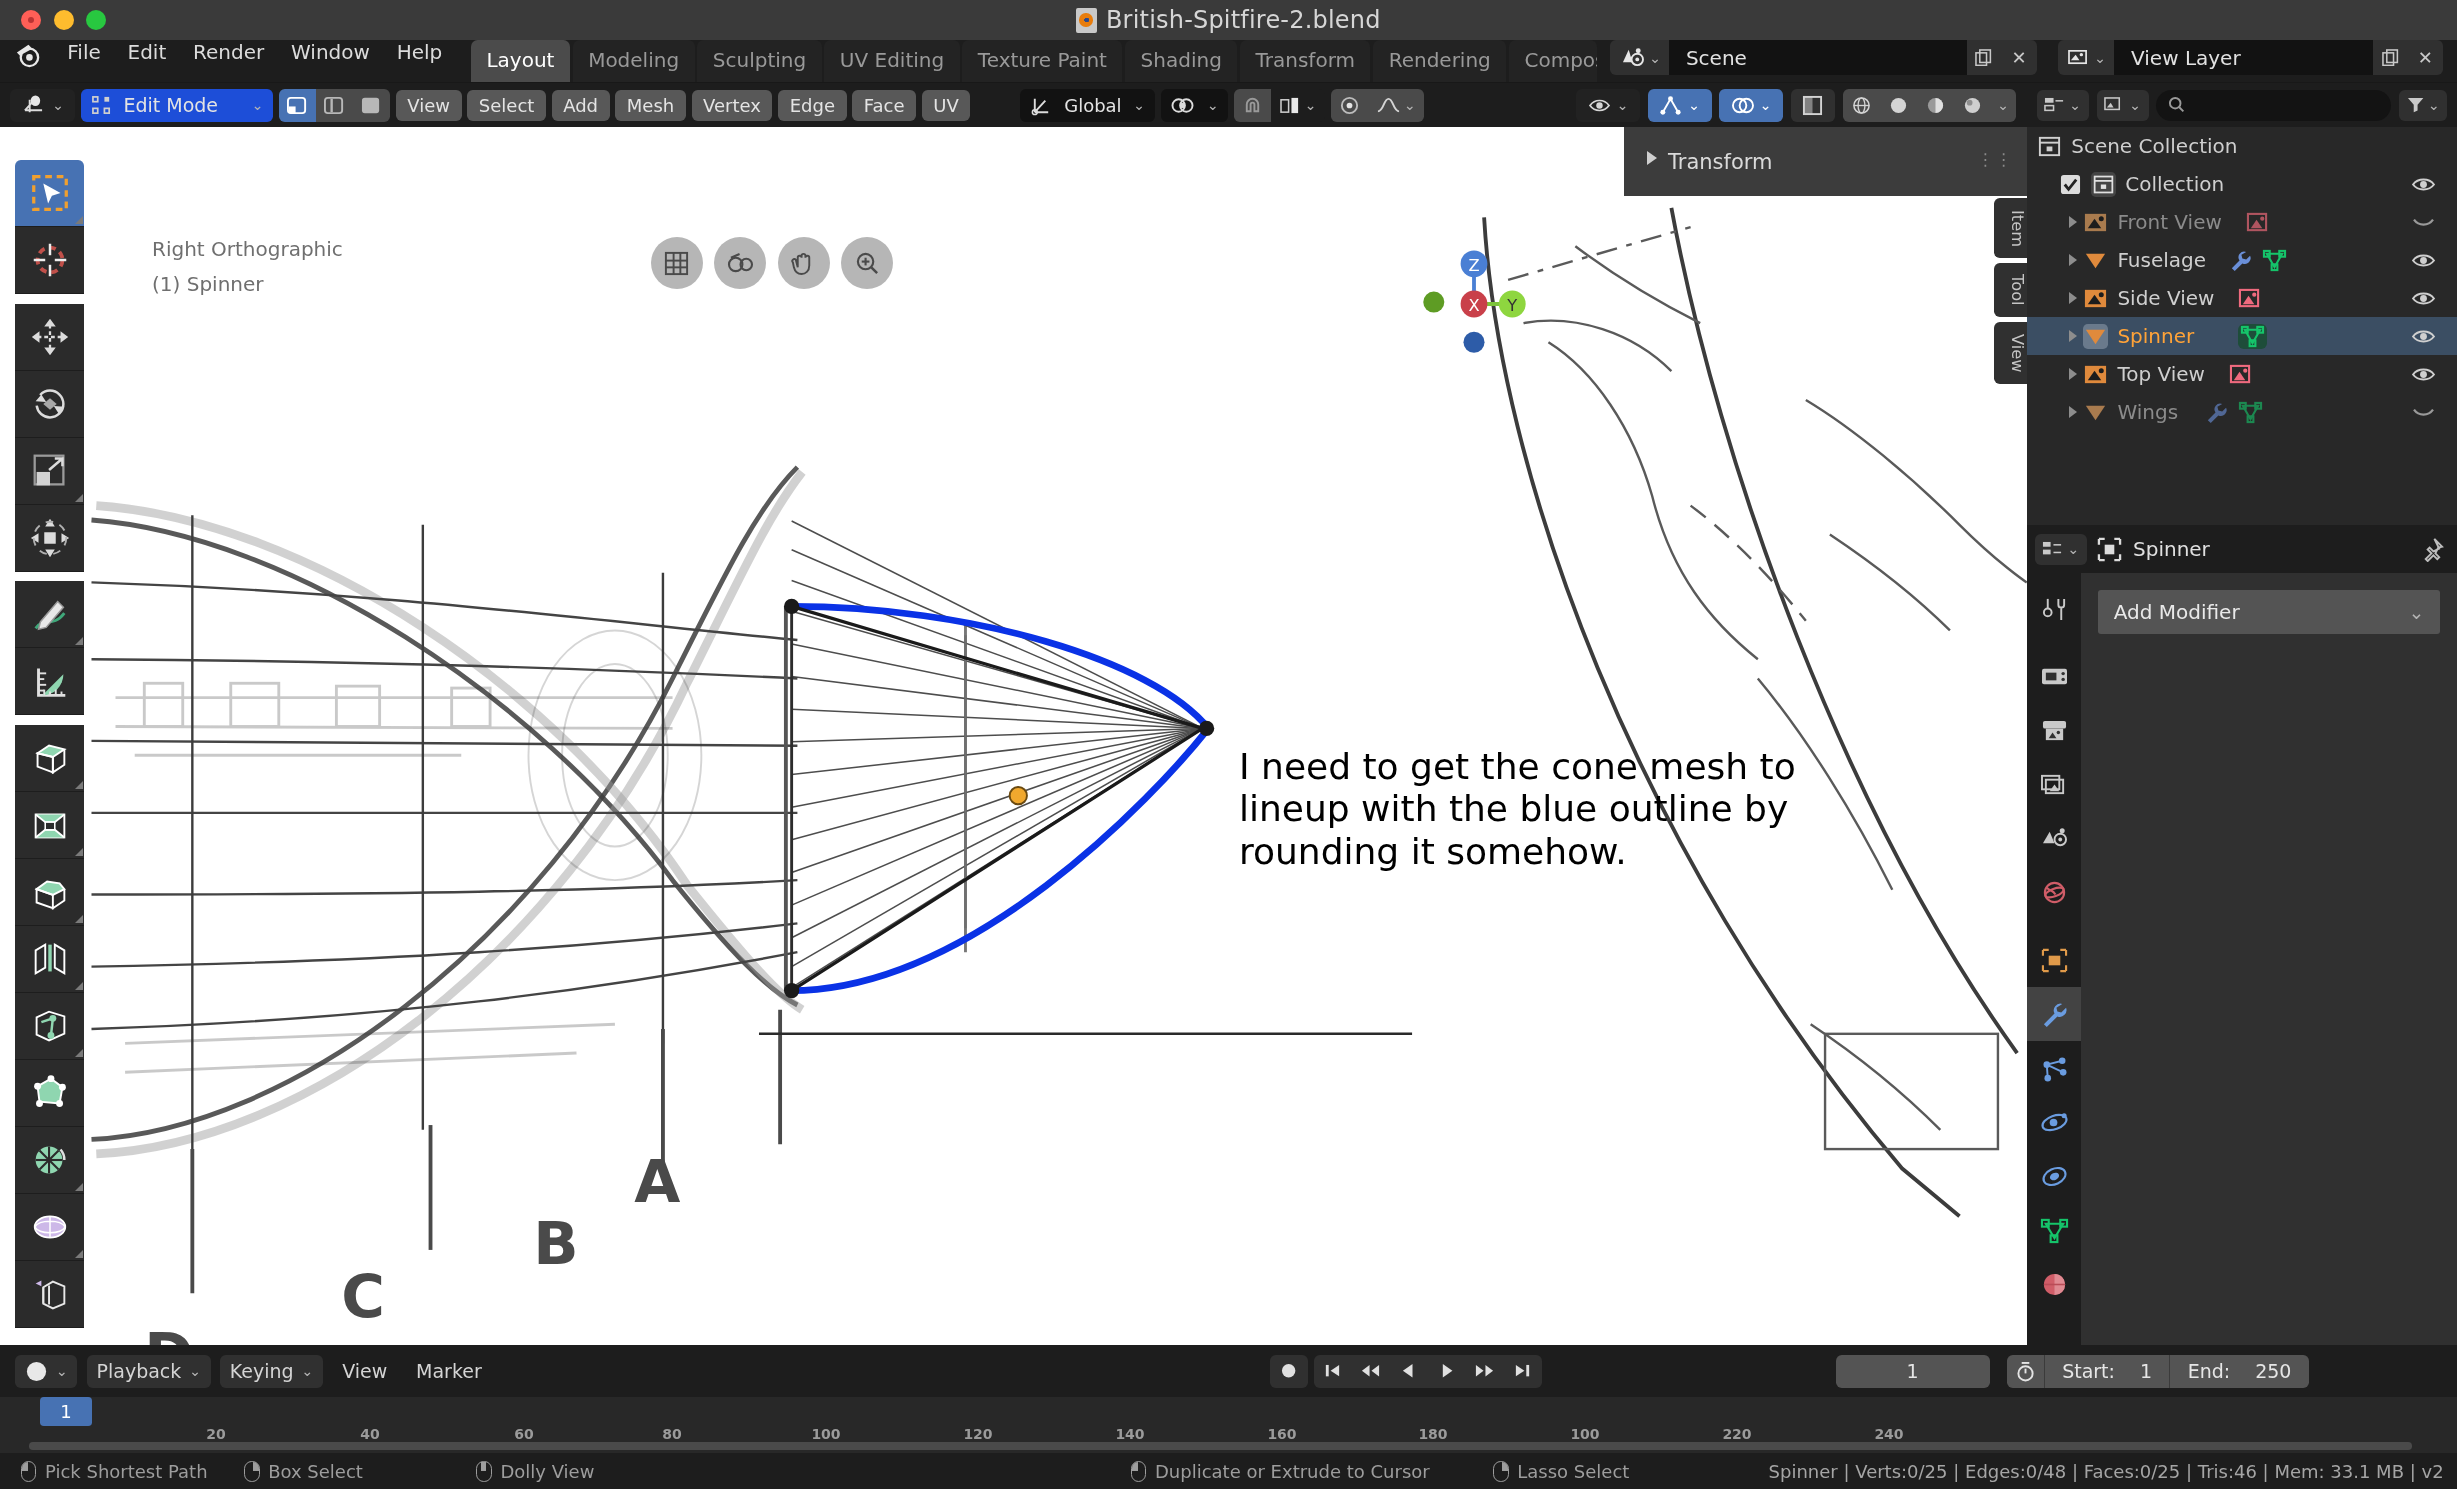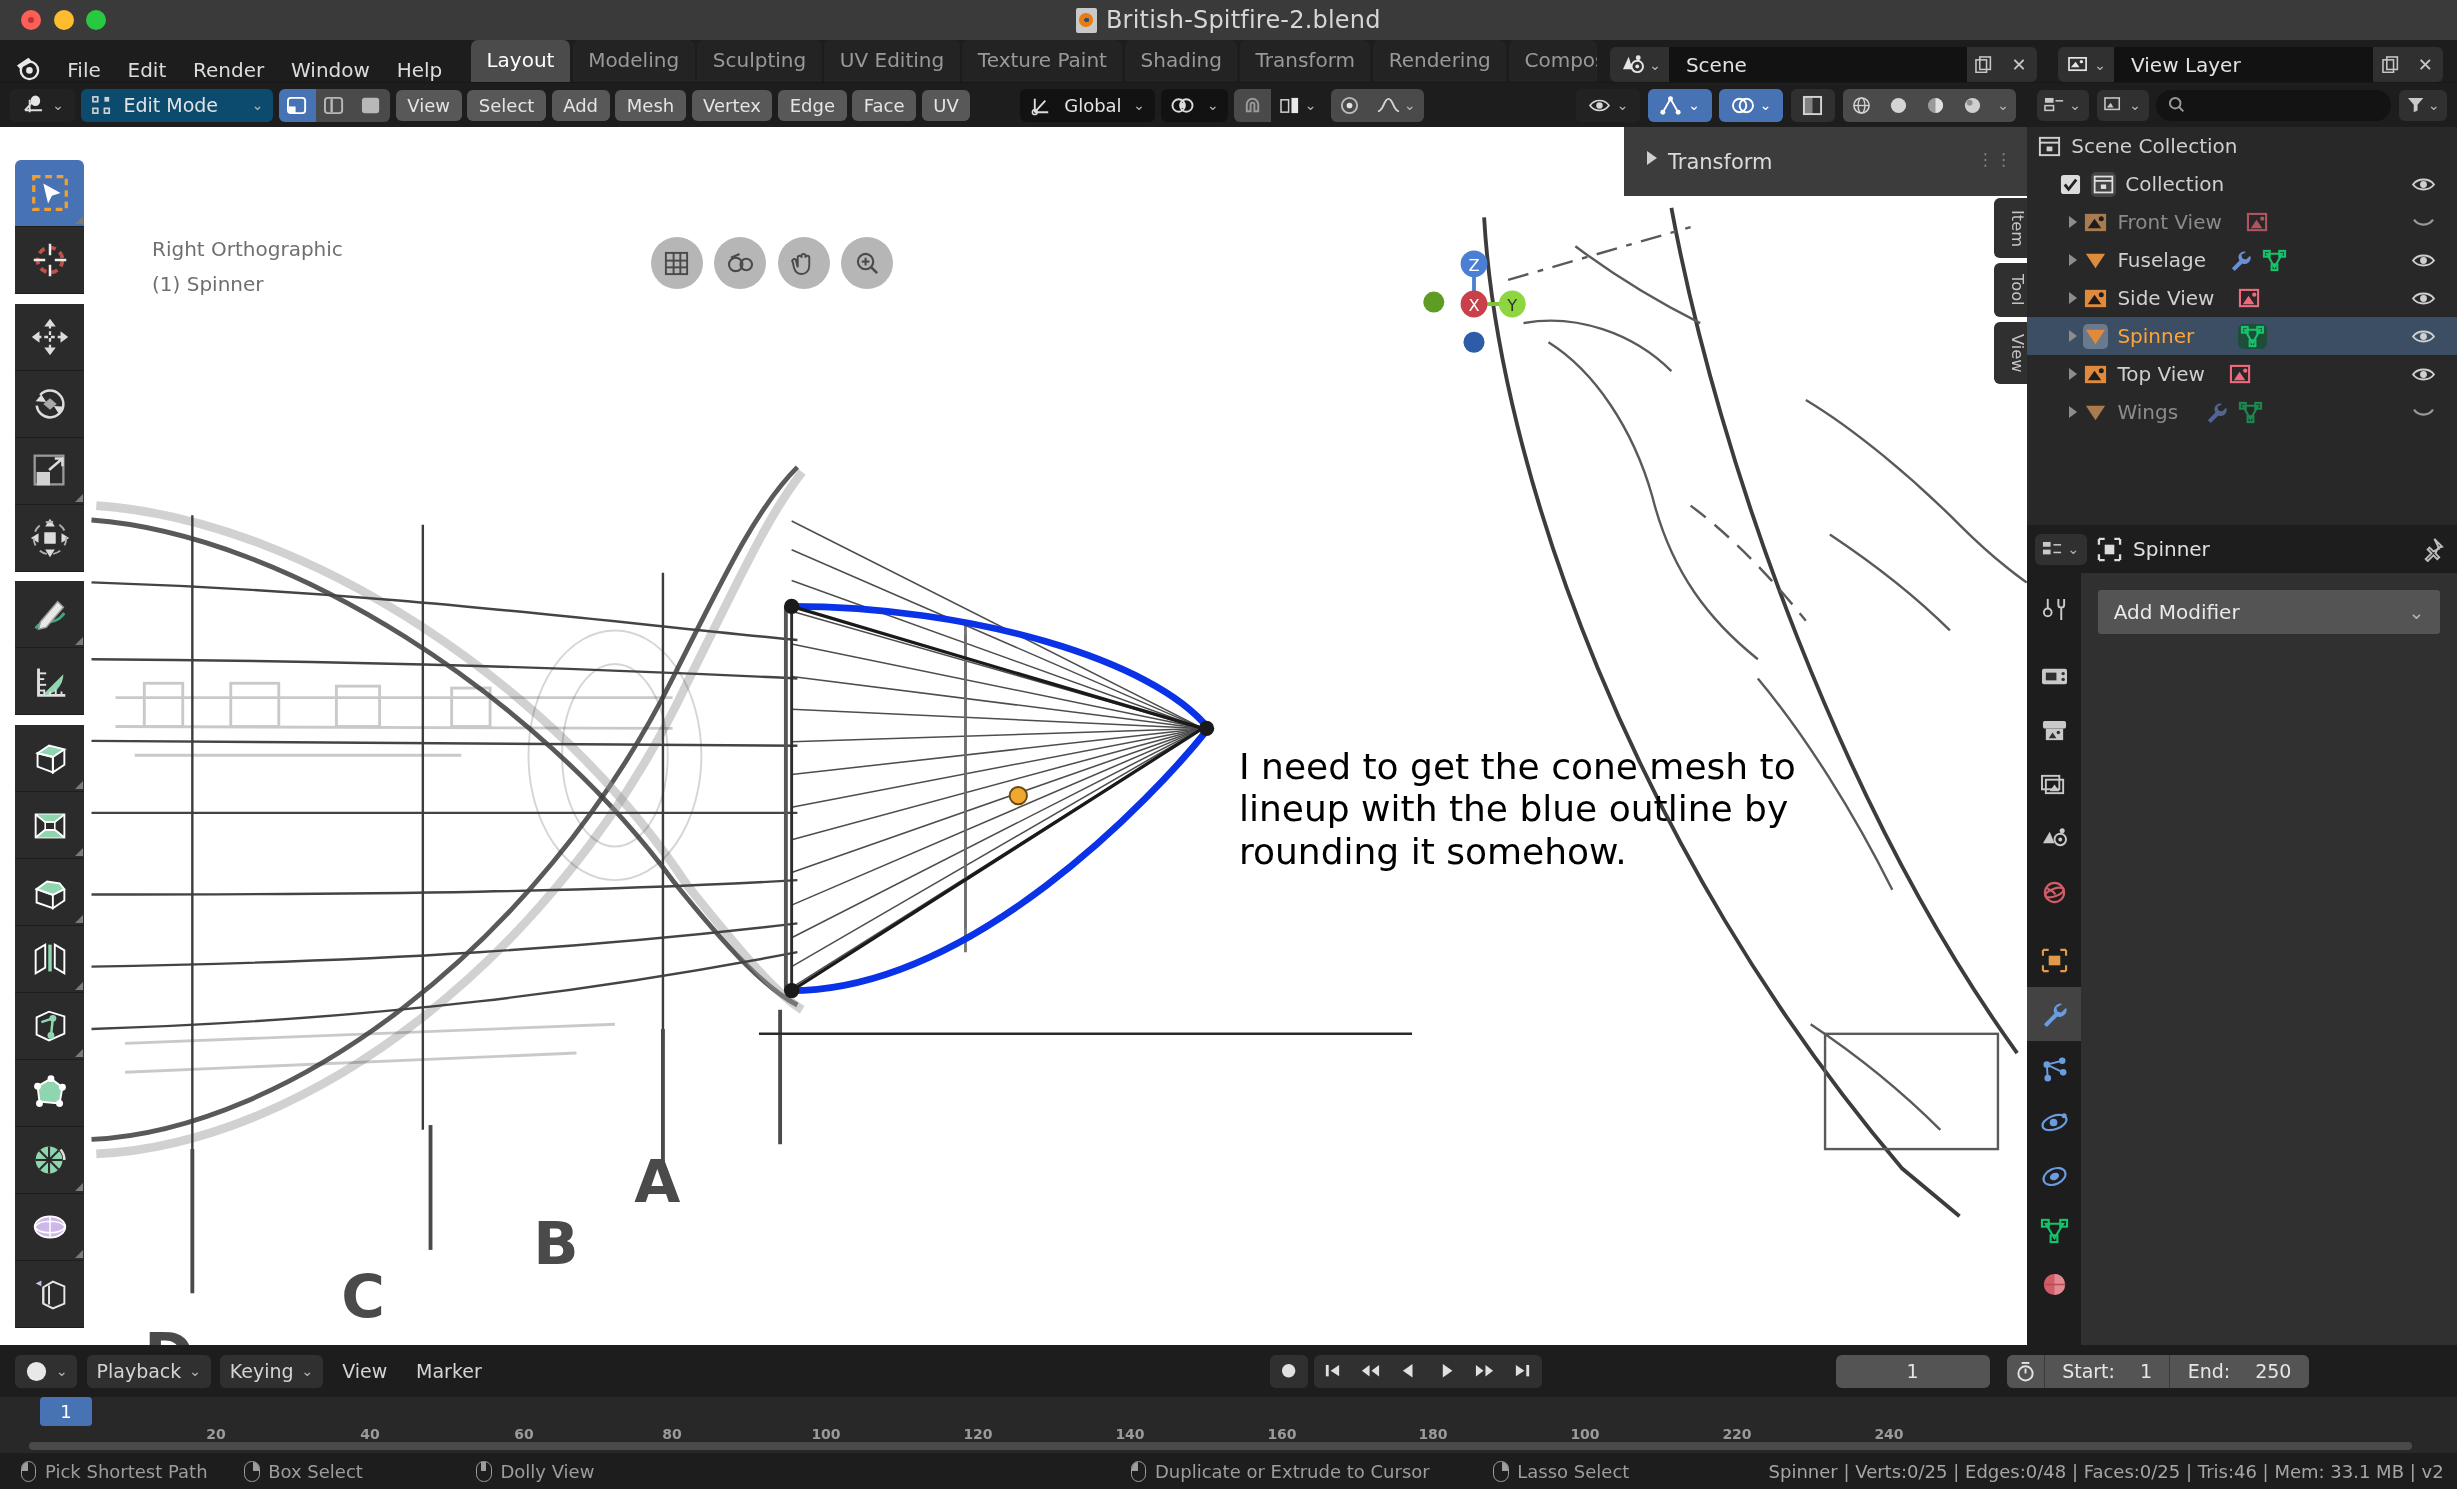--- a/index.html
+++ b/index.html
@@ -34,21 +34,21 @@
   }
   .blendfile-ico::after {
     content: ""; position: absolute; left: 2.9px; top: 5.8px;
     width: 13.4px; height: 13.4px; border-radius: 50%;
     background: radial-gradient(circle at 55% 50%, #2e4a8a 0 22%, #e87d0d 24% 100%);
   }
 
   
   .topbar {
     position: absolute; left: 0; top: 40px; width: 2457px; height: 42px;
-    background: #1d1d1d; display: flex; align-items: flex-end;
+    background: #1d1d1d; display: flex; align-items: flex-start;
   }
   .blender-logo {
     width: 29px; height: 29px; margin: 0 11.5px 0 13.4px; position: relative; flex: none;
   }
   .blender-logo svg { display:block; }
   .menu-item {
     color: #dcdcdc; font-size: 20px; padding: 4.8px 13.4px; white-space: nowrap;
     border-radius: 3.8px;
   }
   .ws-tabs { display: flex; align-items: center; margin-left: 15.4px; gap: 2.9px; }
@@ -95,21 +95,21 @@
     background: #1d1d1d; display: flex; align-items: center; z-index: 30;
     padding-left: 9.6px; gap: 5.8px;
   }
   .hdr-btn {
     background: #303030; border-radius: 5.8px; height: 33px; color: #d4d4d4;
     font-size: 18px; display: flex; align-items: center; padding: 0 11.5px; gap: 5.8px;
     white-space: nowrap;
   }
   .hdr-btn.dark { background: #222; }
   .mode-sel {
-    background: #0c4a6e; border-radius: 5.8px; height: 33px; color: #e3e3e3;
+    background: #1d4ed8; border-radius: 5.8px; height: 33px; color: #e3e3e3;
     font-size: 19px; display: flex; align-items: center; padding: 0 9.6px; gap: 8px;
     min-width: 192px; justify-content: space-between;
   }
   .menu-btn {
     background: #585858; border-radius: 5.8px; height: 31px; color: #e4e4e4;
     font-size: 18px; display: flex; align-items: center; padding: 0 11.5px;
   }
   .seg { display: flex; }
   .seg > div {
     width: 37px; height: 33px; display:flex; align-items:center; justify-content:center;

